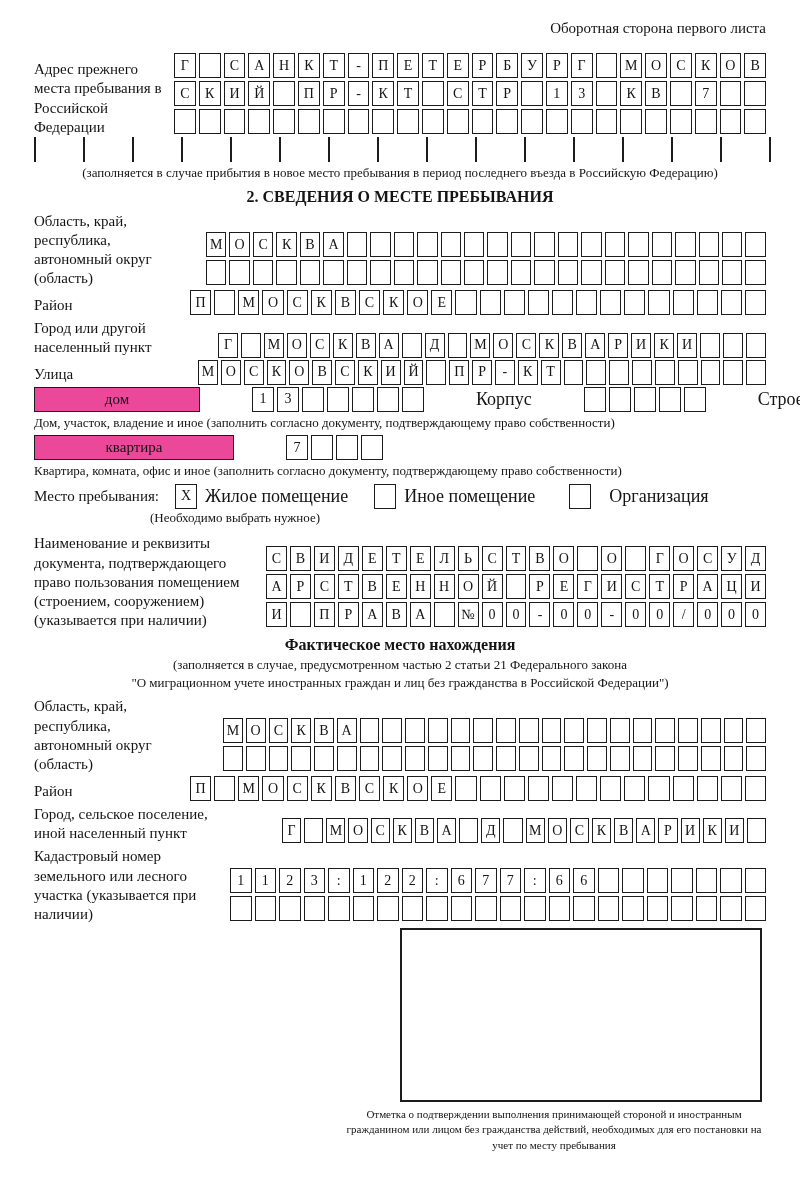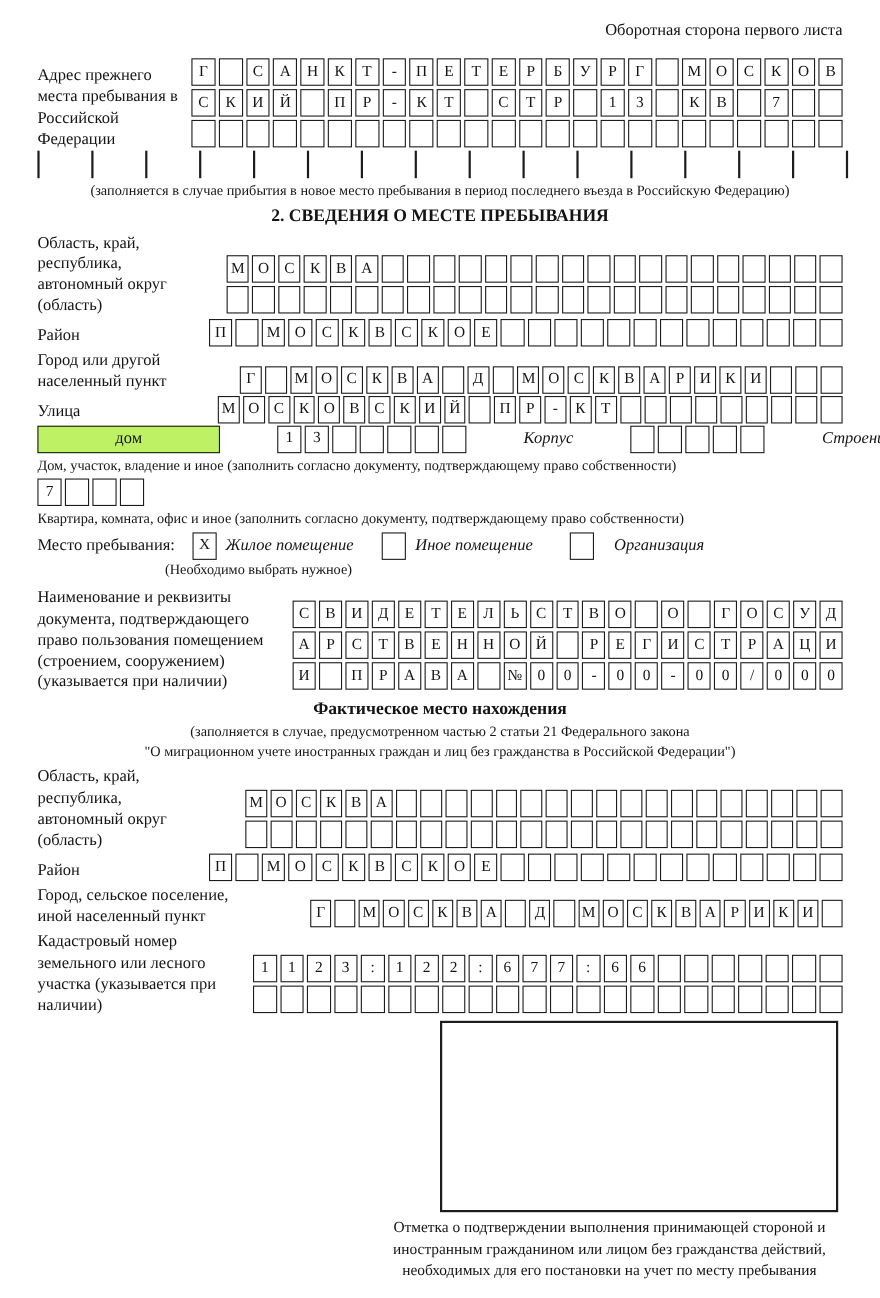--- a/index.html
+++ b/index.html
@@ -8,60 +8,60 @@
     width:800px; height:1180px;
     font-family:"Liberation Serif","DejaVu Serif",serif;
     color:#141414;
   }
   .page { width:800px; height:1180px; padding:20px 34px 24px 34px; overflow:hidden; }
 
   .corner { text-align:right; font-size:15px; margin-bottom:16px; }
 
   .frow { display:flex; align-items:flex-end; }
   .flabel { font-size:15px; line-height:1.28; flex:none; padding-top:2px; padding-right:6px; }
-  .inl-label { font-size:15px; line-height:25px; flex:none; padding:0 8px;font-style:italic; }
+  .inl-label { font-size:18px; line-height:25px; flex:none; padding:0 8px; }
 
   .cellcol { flex:1; min-width:0; }
   .cellcol > .cells { margin-bottom:3px; }
 
   .cells { display:flex; flex:1; min-width:0; }
   .cell {
     flex:1; min-width:0; height:25px;
     border:1.6px solid #1c1c1c; margin-right:3px;
     display:flex; align-items:center; justify-content:center;
     font-size:14px; background:#fff;
   }
   .cell:last-child { margin-right:0; }
   .cells.fixed { flex:none; }
   .cells.fixed .cell { flex:none; width:22px; }
 
   .titled-box {
     flex:none; height:25px; border:1.6px solid #1c1c1c;
     display:flex; align-items:center; justify-content:center;
-    font-size:15px; margin-right:8px; background:#bef264;
+    font-size:15px; margin-right:8px; background:#ec4899;
   }
   .checkbox {
     flex:none; width:22px; height:25px; border:1.6px solid #1c1c1c;
     display:flex; align-items:center; justify-content:center;
     font-size:14px; background:#fff;
   }
 
   .note { font-size:13px; line-height:1.35; }
   .center { text-align:center; }
   .sec-title { text-align:center; font-weight:bold; font-size:16px; }
 
   .mb1 { margin-bottom:2px;gap:44px; } .mb2 { margin-bottom:4px; } .mb3 { margin-bottom:6px; }
 
   .stamp-box {
     width:362px; height:174px; border:2px solid #1c1c1c;
     margin-left:auto; margin-right:4px; margin-top:4px; background:#fff;
   }
   .stamp-caption {
     width:424px; margin-left:auto; margin-right:0; margin-top:5px;
-    text-align:center; font-size:14px; line-height:1.38;
+    text-align:center; font-size:11px; line-height:1.38;
   }
 </style>
 </head>
 <body>
 
 <div class="page">
 
   <div class="corner">Оборотная сторона первого листа</div>
 
   <div class="frow">
@@ -353,20 +353,21 @@
     <div class="cells fixed">
         <div class="cell">1</div>
         <div class="cell"></div>
         <div class="cell"></div>
         <div class="cell"></div>
       </div>
   </div>
   <div class="note mb2">Дом, участок, владение и иное (заполнить согласно документу, подтверждающему право собственности)</div>
 
   <div class="frow mb1">
+    <div class="titled-box" style="width:200px">квартира</div>
     <div class="cells fixed">
         <div class="cell">7</div>
         <div class="cell"></div>
         <div class="cell"></div>
         <div class="cell"></div>
       </div>
   </div>
   <div class="note mb2">Квартира, комната, офис и иное (заполнить согласно документу, подтверждающему право собственности)</div>
 
   <div class="frow" style="align-items:center">

